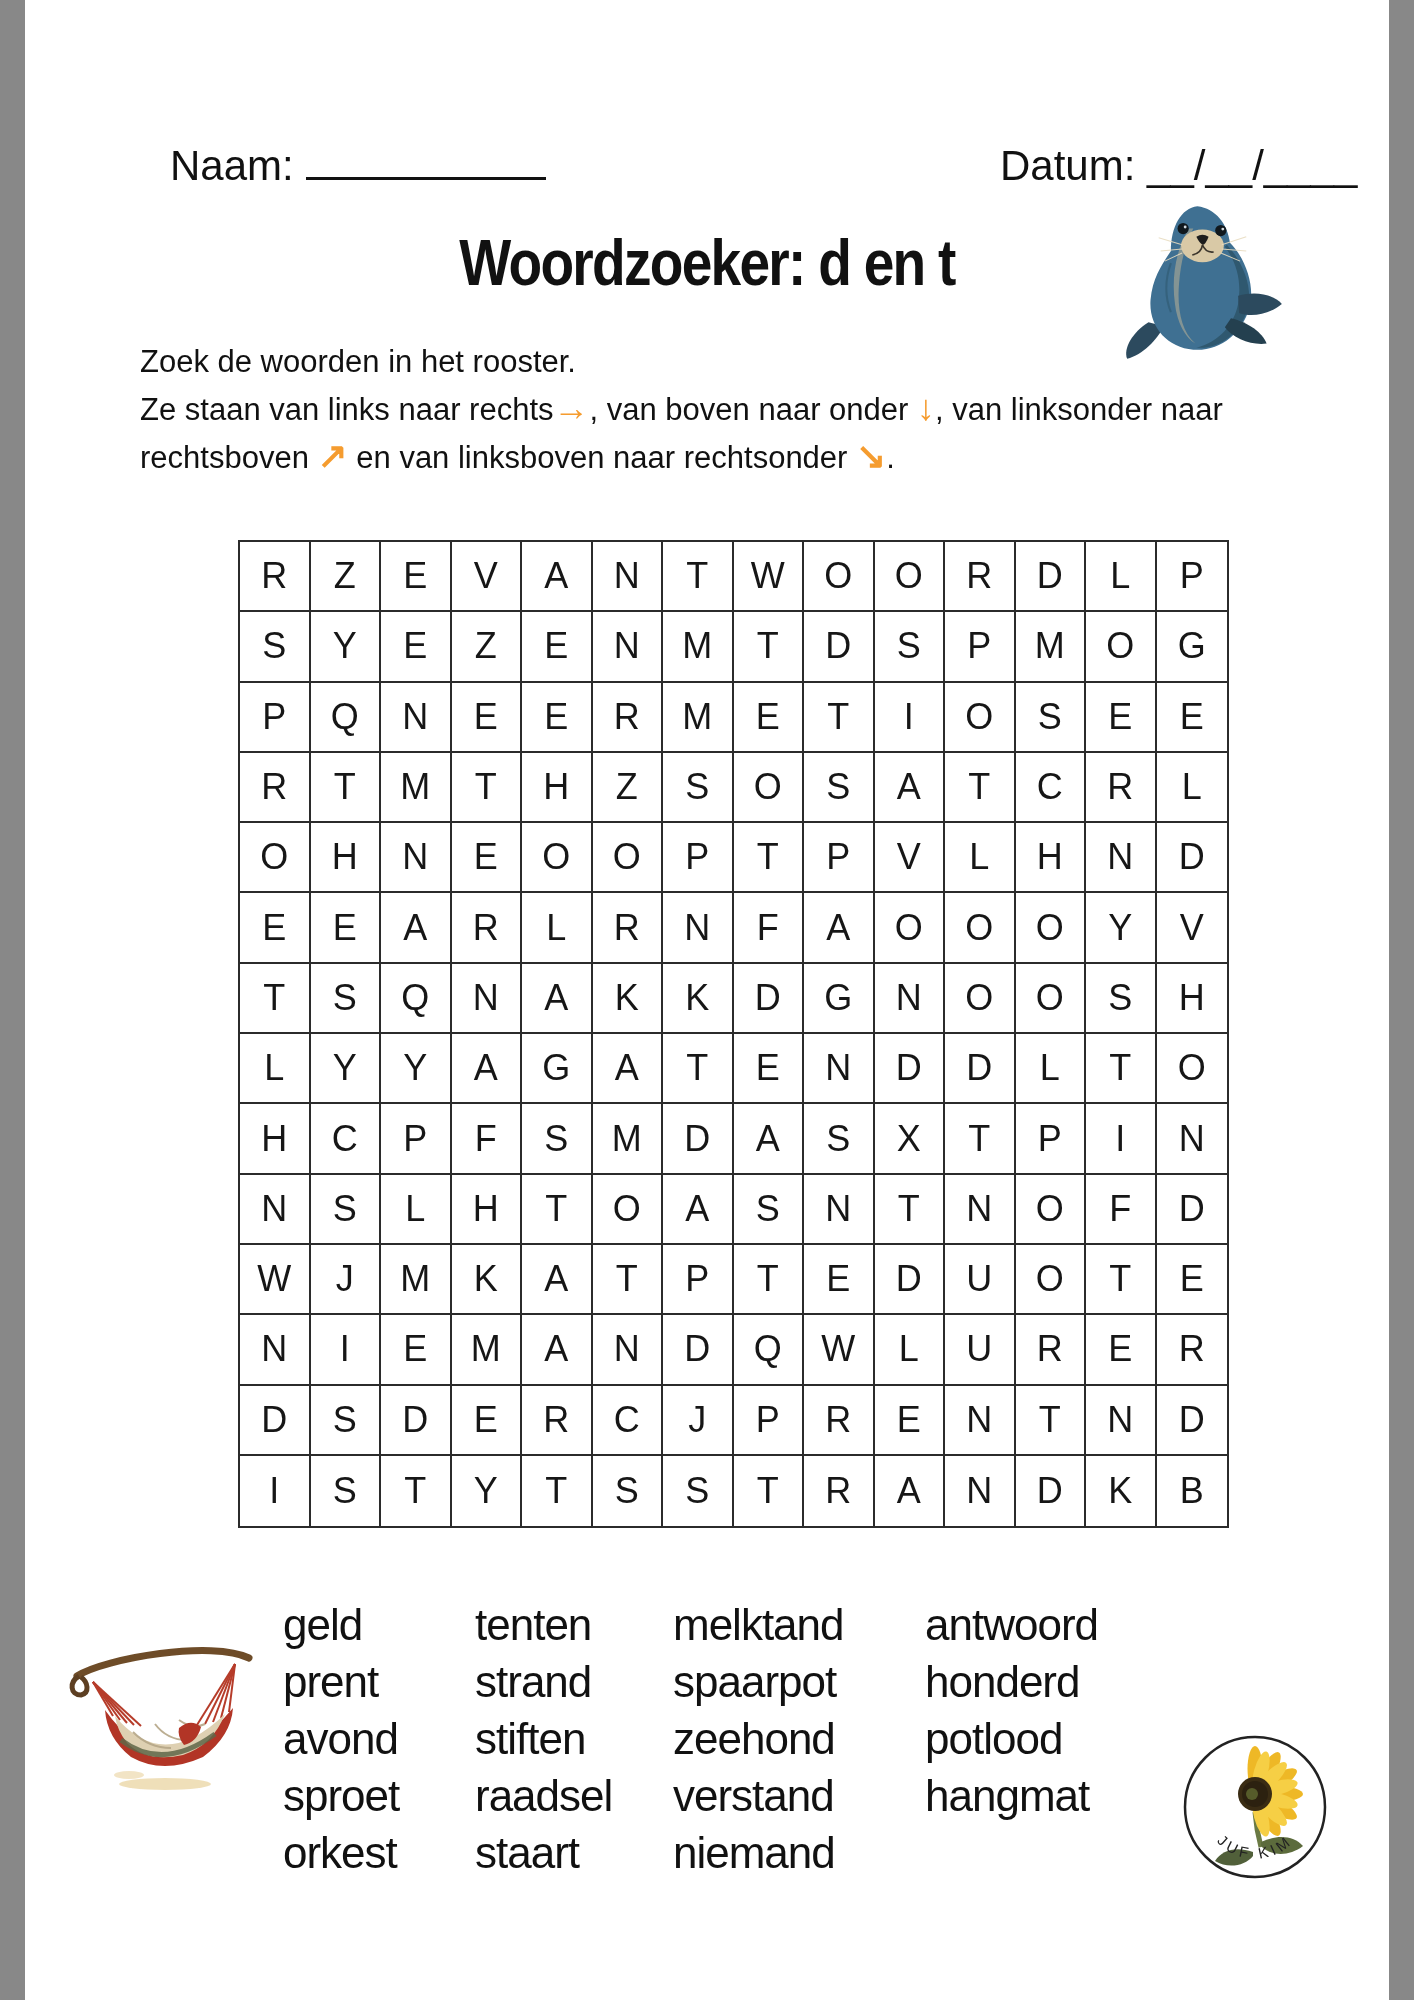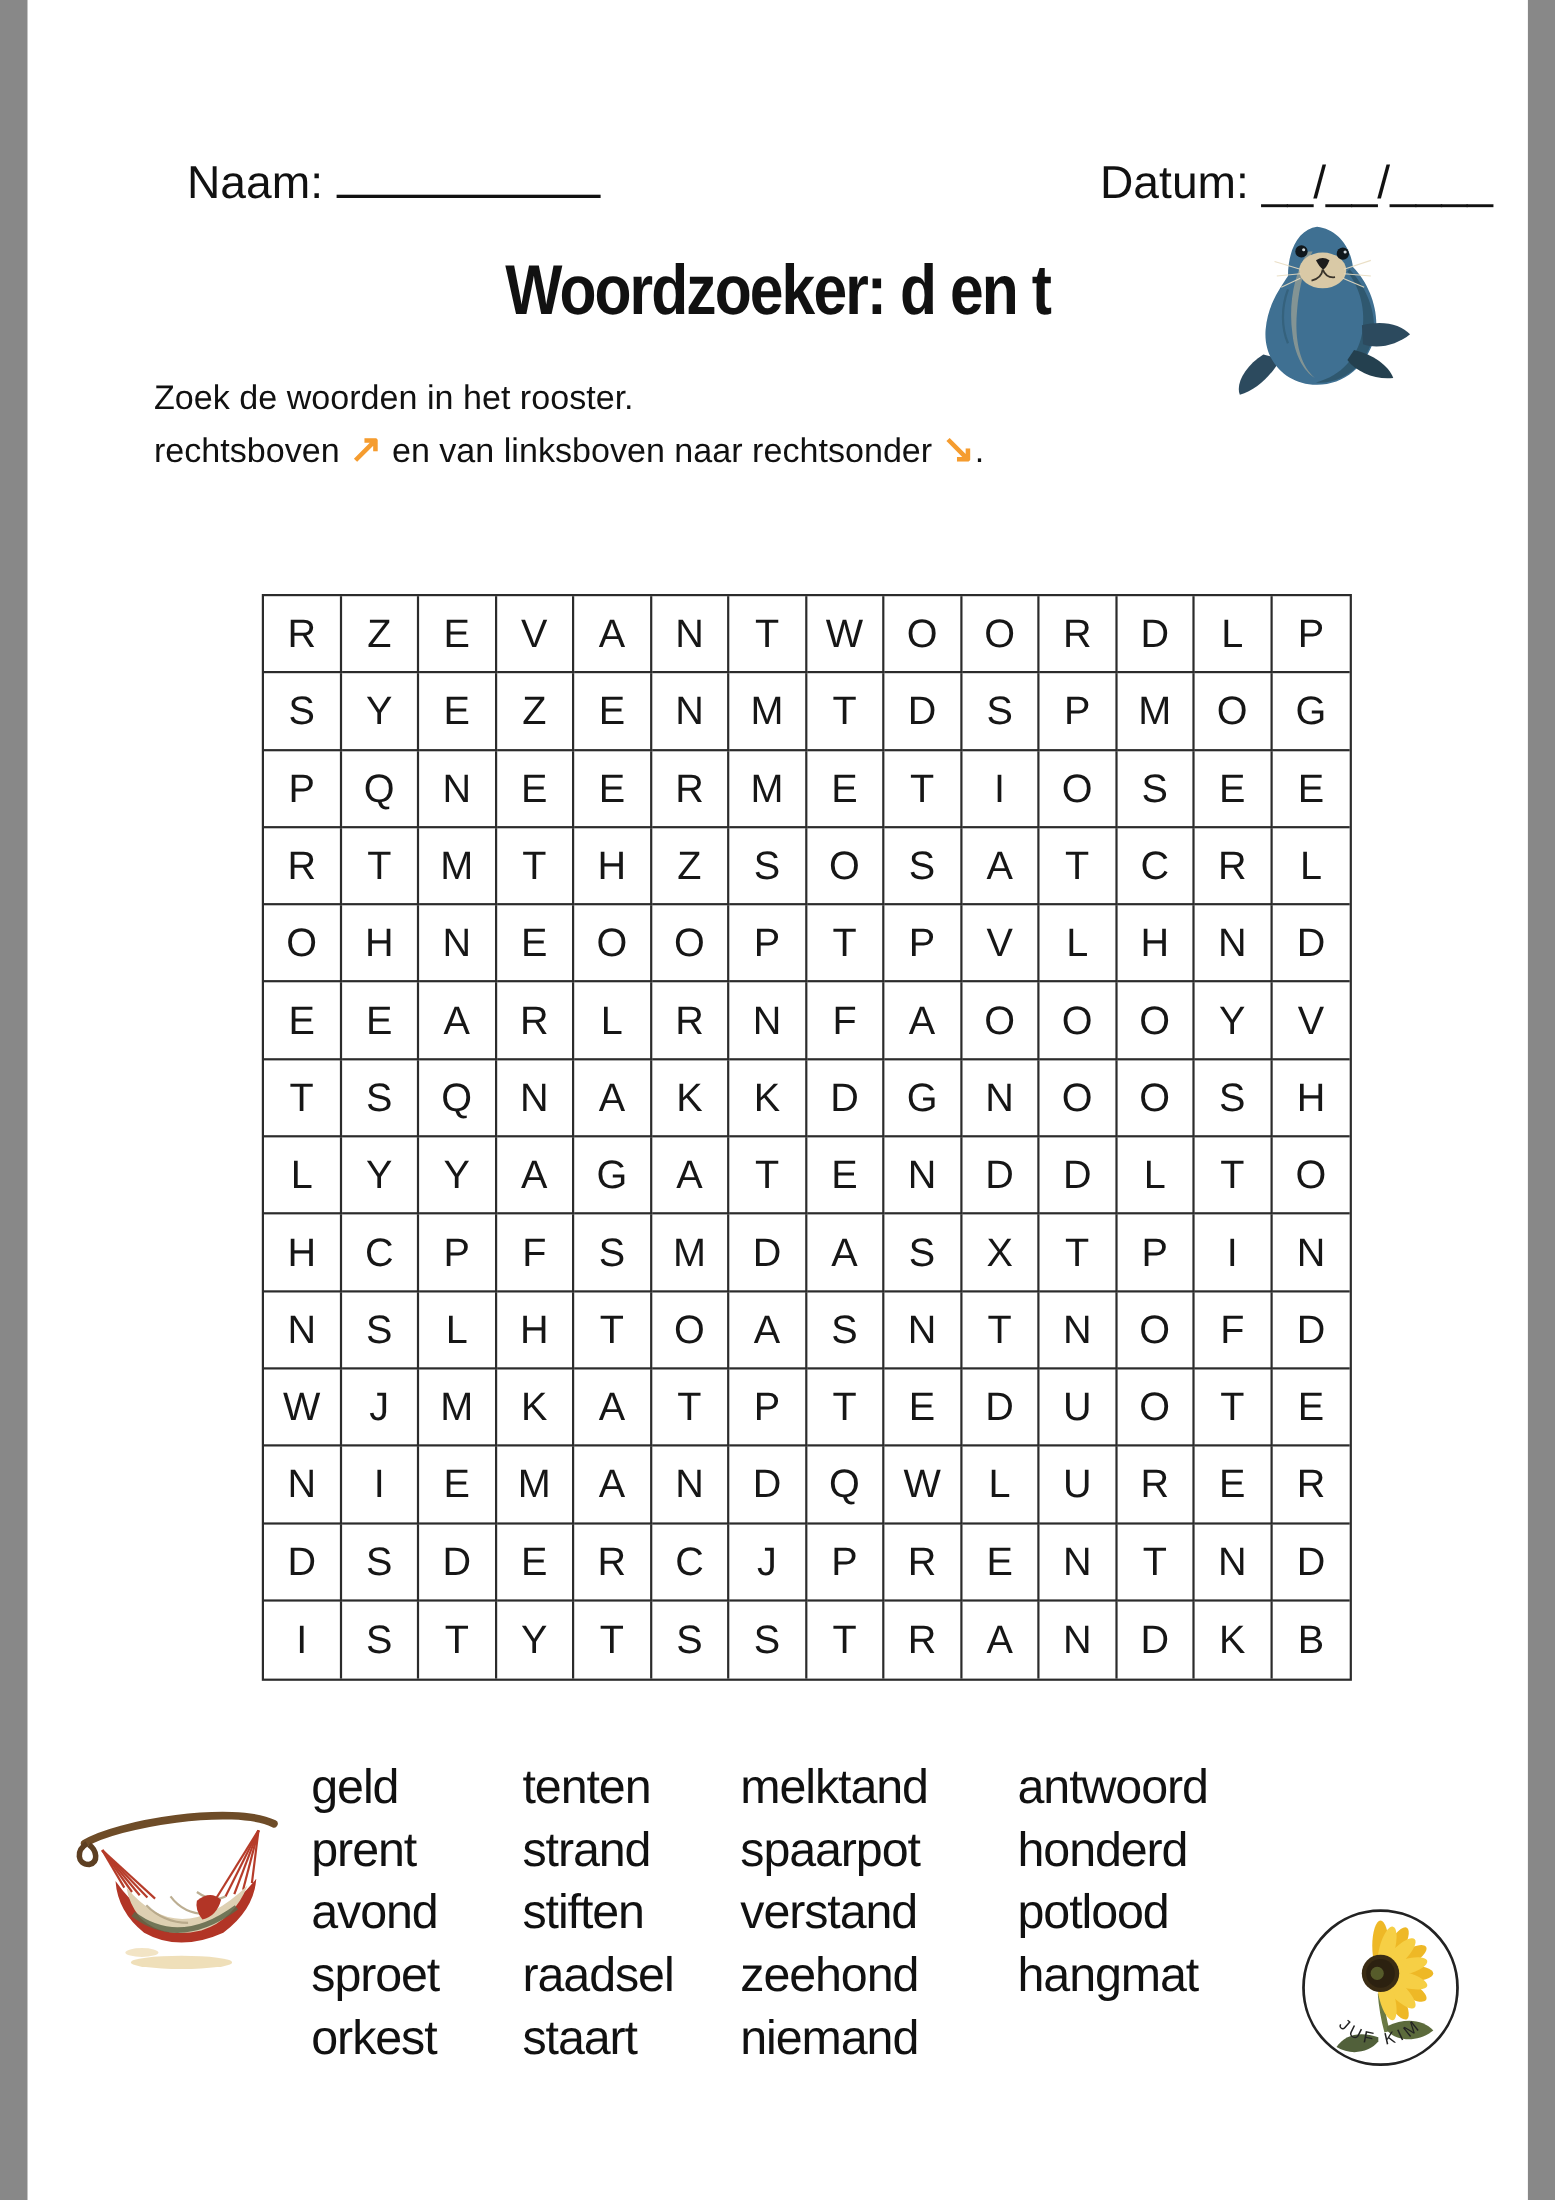--- a/index.html
+++ b/index.html
@@ -81,20 +81,23 @@
     <path d="M118 96 C136 91 153 95 161 104 C150 113 133 118 119 113 Z" fill="#2c4a5e"></path>
     <path d="M111 118 C128 122 142 132 146 143 C131 145 113 138 105 127 Z" fill="#24404f"></path>
     <path d="M52 64 C46 80 46 98 52 112" stroke="#2f586f" stroke-width="2" fill="none" opacity=".6"></path>
   </svg>
 
   <div class="instructions">
     <div>
       <span>Zoek de woorden in het rooster.</span>
     </div>
     <div>
+      <span>Ze staan van links naar rechts</span><span class="arrow" style="color: rgb(245, 156, 47);">→</span><span>, van boven naar onder </span><span class="arrow" style="color: rgb(245, 156, 47);">↓</span><span>, van linksonder naar</span>
+    </div>
+    <div>
       <span>rechtsboven </span><span class="arrow" style="color: rgb(245, 156, 47);">↗</span><span> en van linksboven naar rechtsonder </span><span class="arrow" style="color: rgb(245, 156, 47);">↘</span><span>.</span>
     </div>
   </div>
 
   <div class="word-grid">
       <div class="cell">R</div>
       <div class="cell">Z</div>
       <div class="cell">E</div>
       <div class="cell">V</div>
       <div class="cell">A</div>
@@ -302,22 +305,22 @@
       <div class="word-col">
         <div class="word">tenten</div>
         <div class="word">strand</div>
         <div class="word">stiften</div>
         <div class="word">raadsel</div>
         <div class="word">staart</div>
       </div>
       <div class="word-col">
         <div class="word">melktand</div>
         <div class="word">spaarpot</div>
+        <div class="word">zeehond</div>
         <div class="word">verstand</div>
-        <div class="word">zeehond</div>
         <div class="word">niemand</div>
       </div>
       <div class="word-col">
         <div class="word">antwoord</div>
         <div class="word">honderd</div>
         <div class="word">potlood</div>
         <div class="word">hangmat</div>
       </div>
     </div>
 

